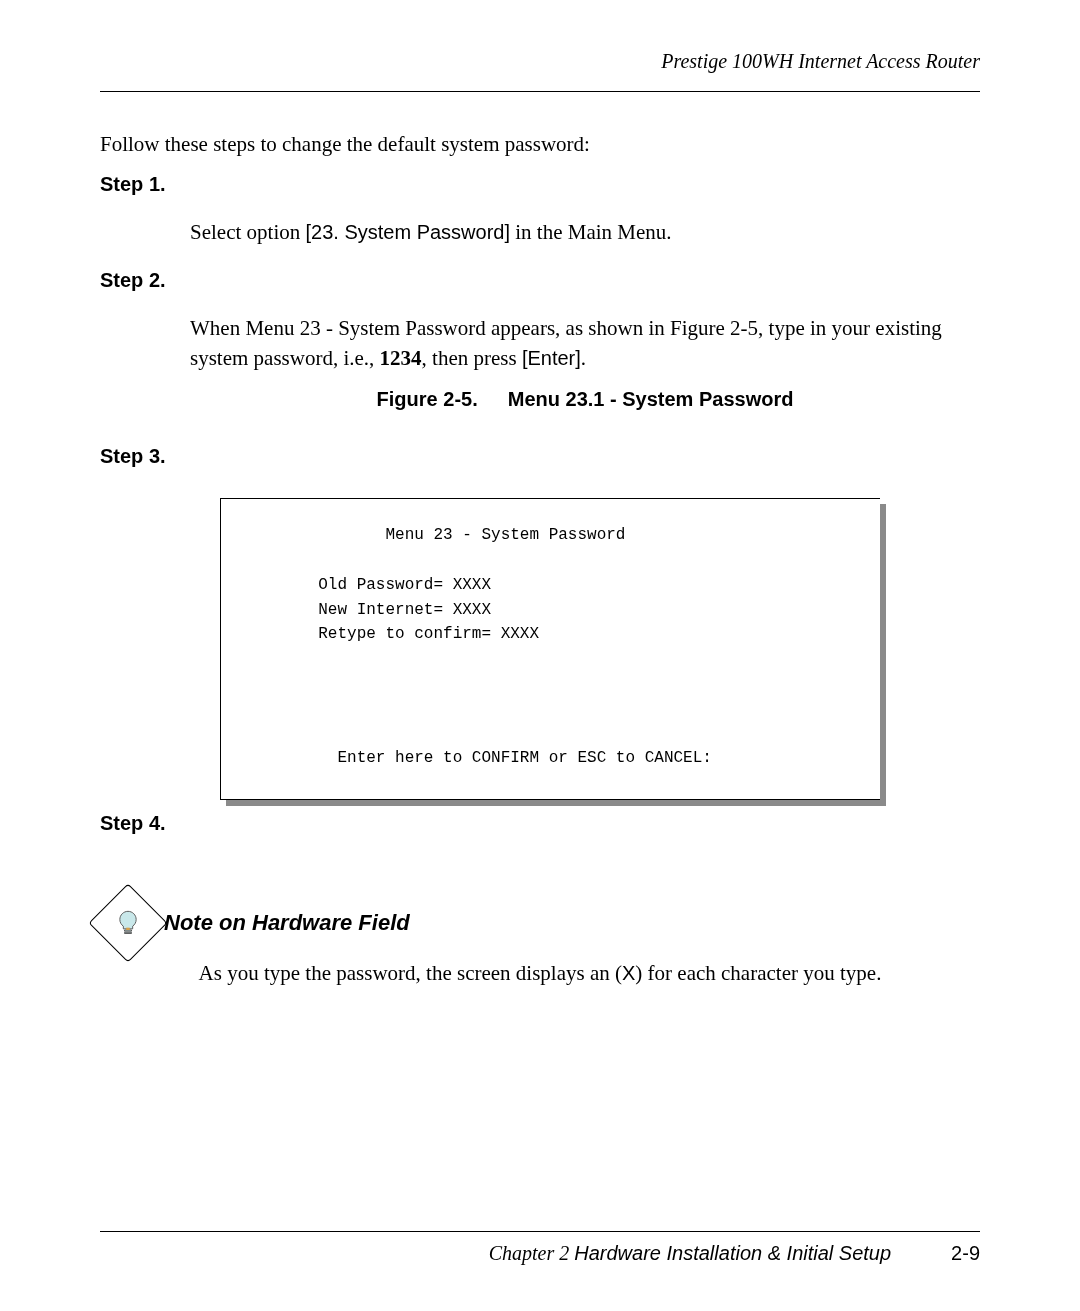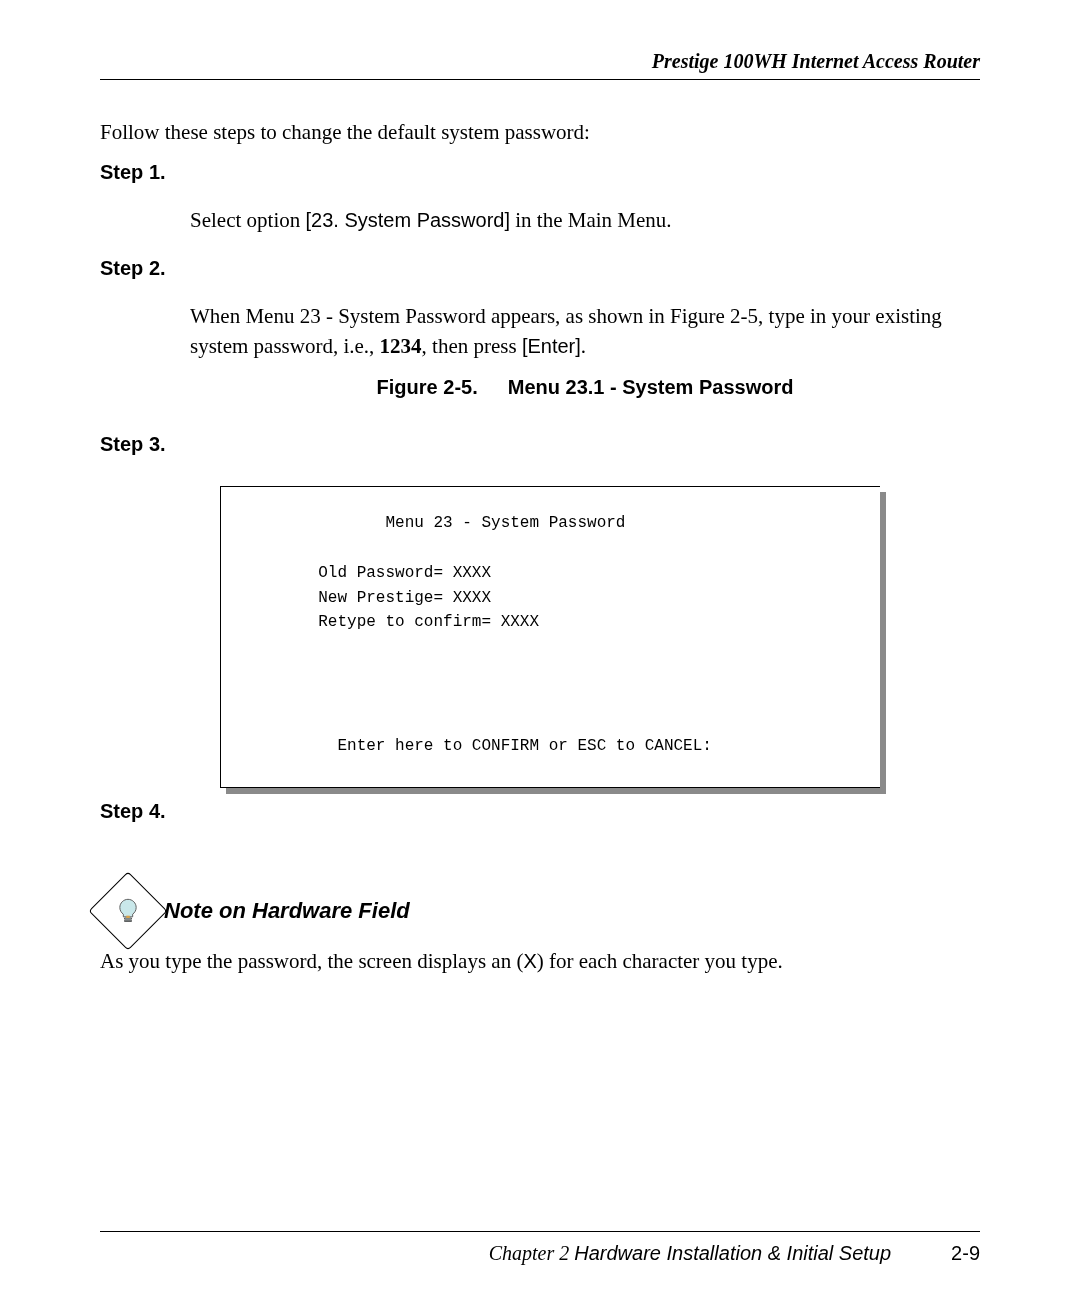--- a/index.html
+++ b/index.html
@@ -14,24 +14,23 @@
       font-family: "Times New Roman", Times, serif;
       font-size: 21px;
       color: #000;
       position: relative;
       padding: 50px 100px 40px 100px;
     }
     .header {
       text-align: right;
       font-style: italic;
       font-size: 20px;
-      padding-bottom: 6px;
+      padding-bottom: 18px;
       border-bottom: 1.5px solid #000;
       margin-bottom: 40px;
-      font-weight: bold;
     }
     .intro {
       margin-bottom: 16px;
     }
     .step-row {
       display: flex;
       align-items: flex-start;
       margin-bottom: 22px;
     }
     .step-label {
@@ -118,20 +117,21 @@
       height: 28px;
     }
     .note-title {
       font-family: Arial, Helvetica, sans-serif;
       font-weight: bold;
       font-style: italic;
       font-size: 22px;
     }
     .note-text {
       margin-top: 6px;
+      text-align: center;
     }
     .x-char {
       font-family: Arial, Helvetica, sans-serif;
       font-size: 20px;
     }
     .footer {
       position: absolute;
       left: 100px;
       right: 100px;
       bottom: 46px;
@@ -187,21 +187,21 @@
 
 <div class="step-row">
   <div class="step-label">Step 3.</div>
 </div>
 
 <div class="terminal-wrap">
   <div class="terminal-shadow"></div>
   <div class="terminal">              <span>Menu 23 - System Password</span>
 
        <span>Old Password= XXXX</span>
-       <span>New Prestige= XXXX</span>
+       <span>New Internet= XXXX</span>
        <span>Retype to confirm= XXXX</span>
 
 
 
 
          <span>Enter here to CONFIRM or ESC to CANCEL:</span></div>
 </div>
 
 <div class="step-row">
   <div class="step-label">Step 4.</div>

